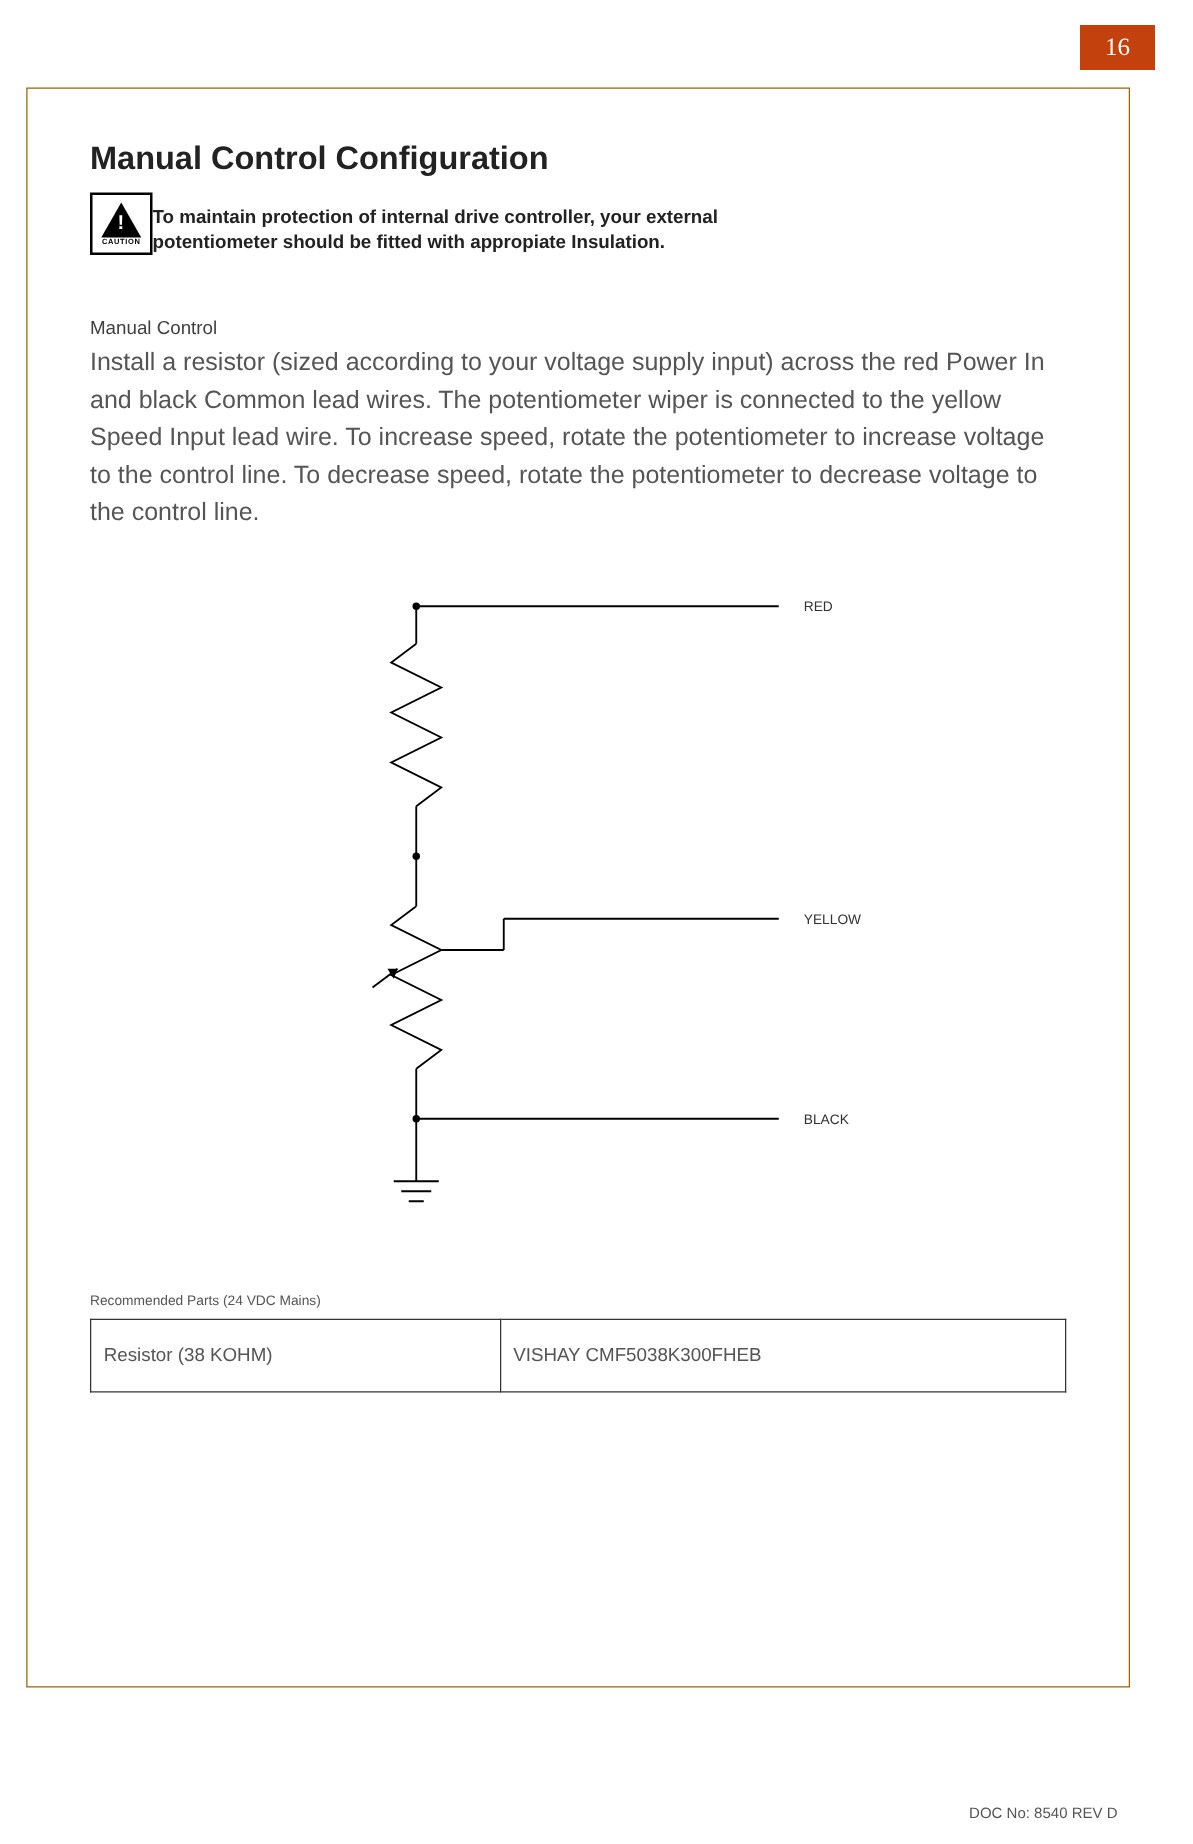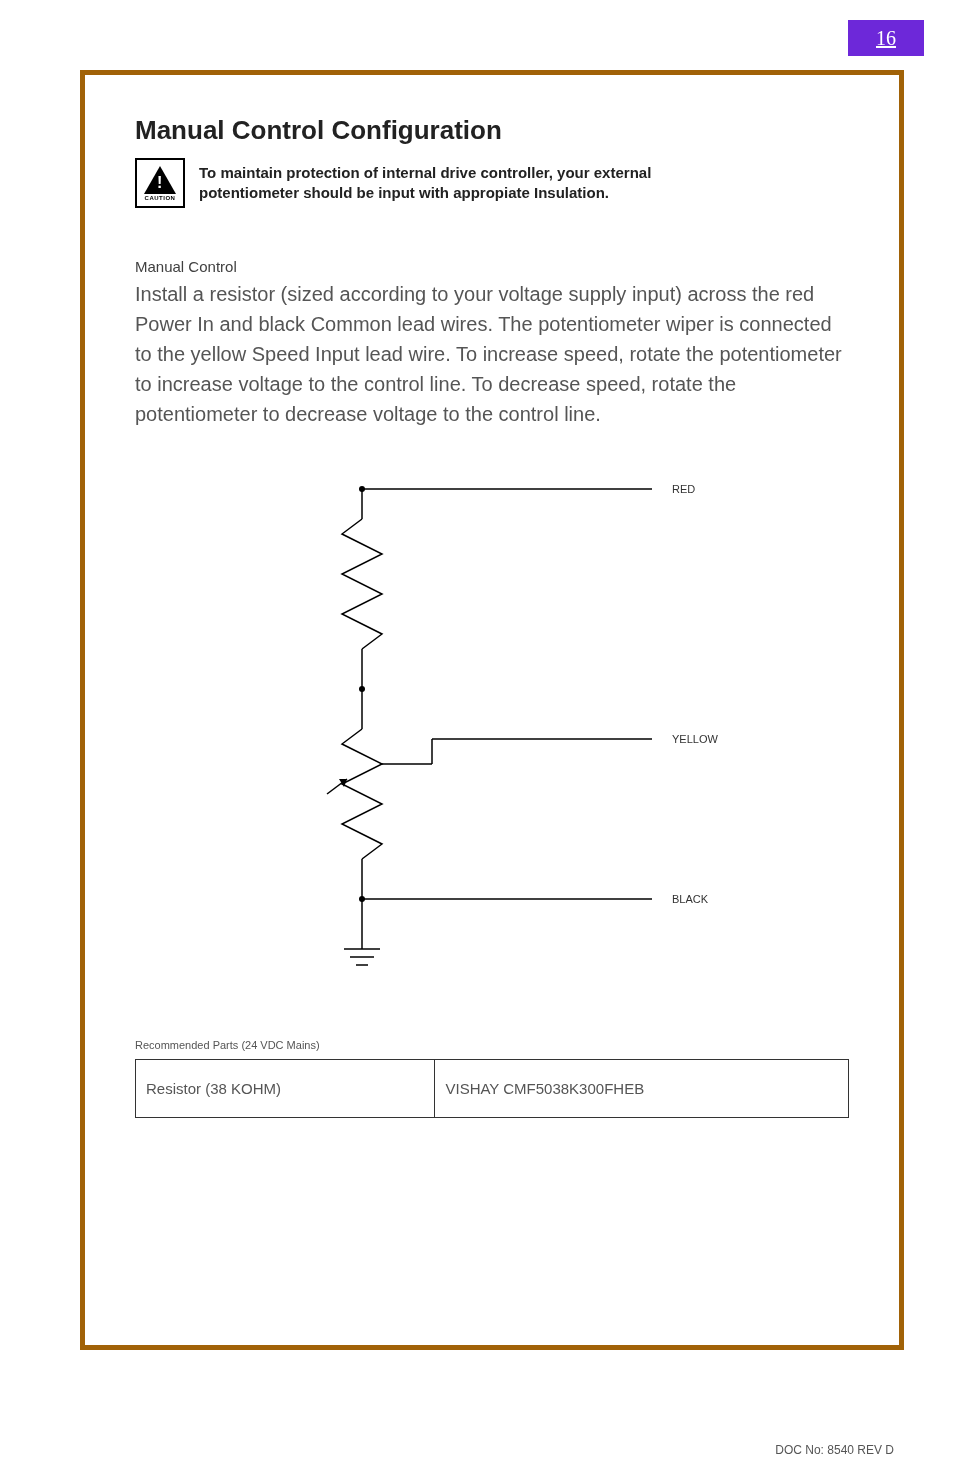--- a/index.html
+++ b/index.html
@@ -6,49 +6,48 @@
     margin: 0;
     padding: 0;
     font-family: Arial, Helvetica, sans-serif;
     background: #fff;
     width: 954px;
   }
   .page-number-tab {
     position: absolute;
     top: 20px;
     right: 30px;
-    background: #6d28d9;
+    background: #c2410c;
     color: #fff;
-    width: 76px;
+    width: 60px;
     height: 36px;
     display: flex;
     align-items: center;
     justify-content: center;
     font-size: 20px;
     font-family: Georgia, serif;
-    text-decoration: underline;
   }
   .page-frame {
-    margin: 70px 50px 30px 80px;
-    border: 5px solid #a16207;
+    margin: 70px 50px 30px 21px;
+    border: 1px solid #a16207;
     padding: 40px 50px 50px 50px;
     min-height: 1280px;
     box-sizing: border-box;
     position: relative;
   }
   .heading {
     font-size: 26px;
     font-weight: bold;
     color: #222;
     margin-bottom: 12px;
   }
   .warning-row {
     display: flex;
-    align-items: center;
-    gap: 14px;
+    align-items: flex-end;
+    gap: 0;
     margin-bottom: 50px;
   }
   .caution-icon {
     width: 46px;
     height: 46px;
     border: 2px solid #000;
     display: flex;
     flex-direction: column;
     align-items: center;
     justify-content: center;
@@ -132,21 +131,21 @@
 
   <div class="heading">Manual Control Configuration</div>
 
   <div class="warning-row">
     <div class="caution-icon">
       <div class="caution-triangle"></div>
       <div class="caution-label">CAUTION</div>
     </div>
     <div class="warning-text">
       <span>To maintain protection of internal drive controller, your external</span><br>
-      <span>potentiometer should be input with appropiate Insulation.</span>
+      <span>potentiometer should be fitted with appropiate Insulation.</span>
     </div>
   </div>
 
   <div class="section-label">Manual Control</div>
   <div class="body-text">Install a resistor (sized according to your voltage supply input) across the red Power In and black Common lead wires. The potentiometer wiper is connected to the yellow Speed Input lead wire. To increase speed, rotate the potentiometer to increase voltage to the control line.  To decrease speed, rotate the potentiometer to decrease voltage to the control line.</div>
 
   <svg class="schematic" width="520" height="540" viewBox="0 0 520 540">
 
     <line x1="130" y1="20" x2="420" y2="20" stroke="#000" stroke-width="1.5"></line>
     <circle cx="130" cy="20" r="3" fill="#000"></circle>

